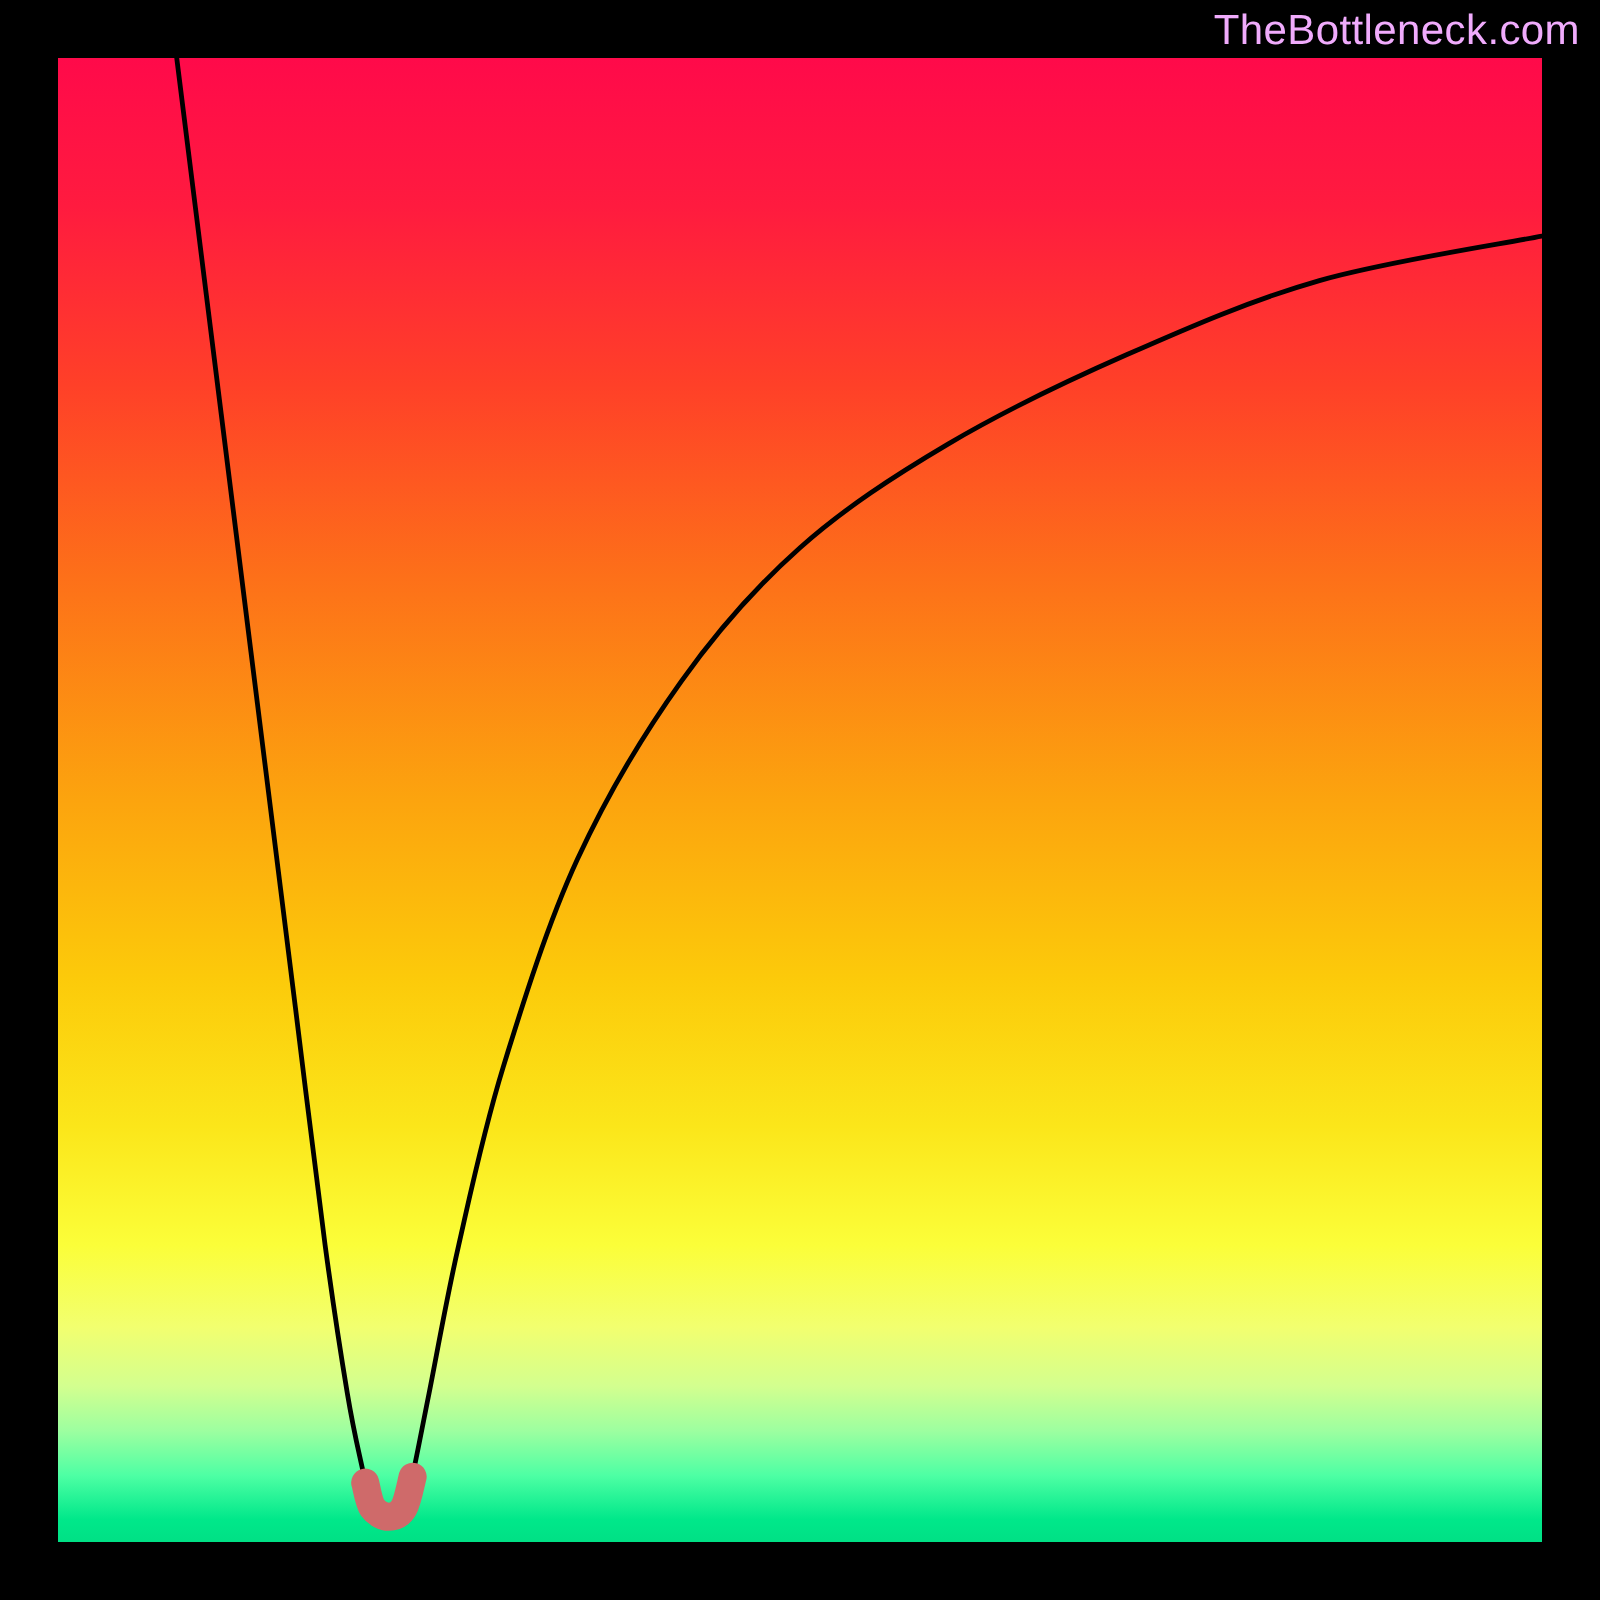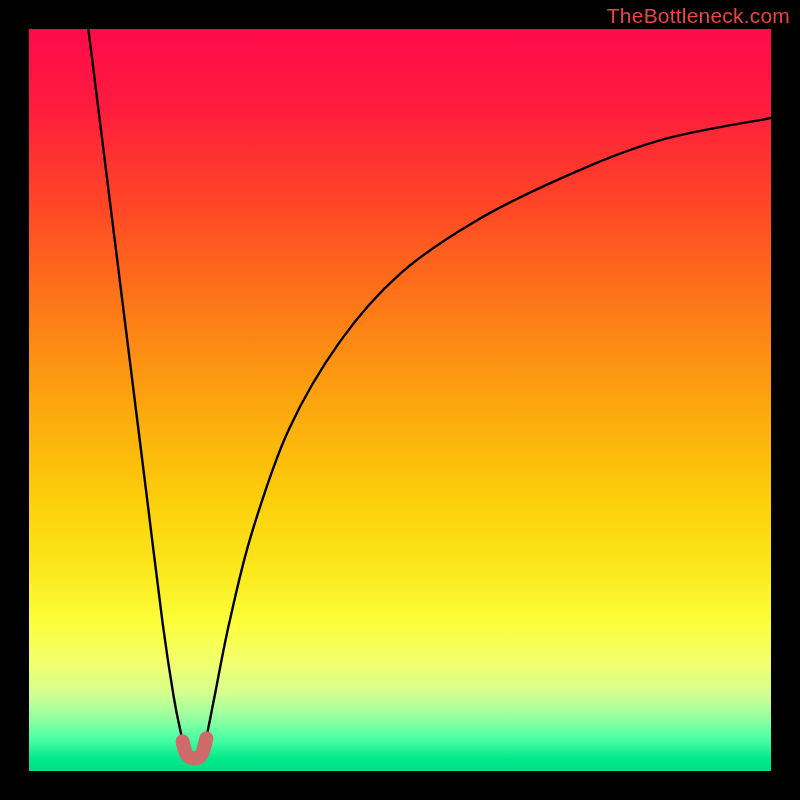--- a/index.html
+++ b/index.html
@@ -23,21 +23,21 @@
     left: 29px;
     top: 29px;
     width: 742px;
     height: 742px;
     overflow: hidden;
   }
   .watermark {
     position: absolute;
     top: 4px;
     right: 10px;
-    color: #ef4444;
+    color: #f0abfc;
     font-size: 21px;
     font-weight: 400;
     letter-spacing: 0.2px;
     user-select: none;
   }
 </style>
 </head>
 <body>
 
 <div class="frame">

